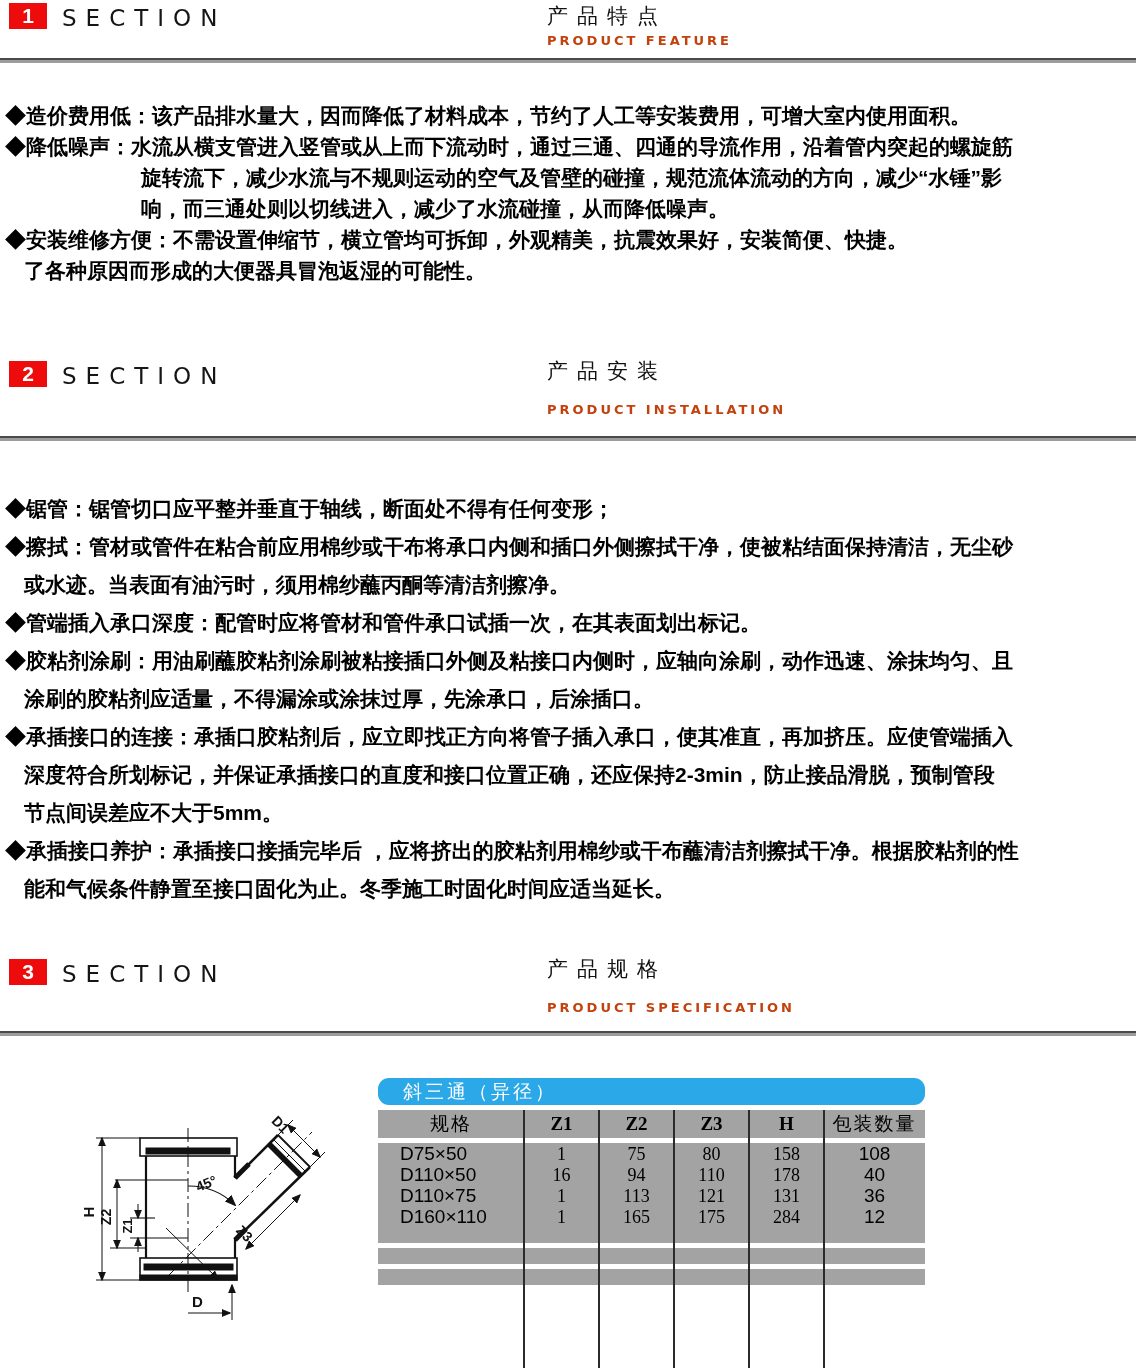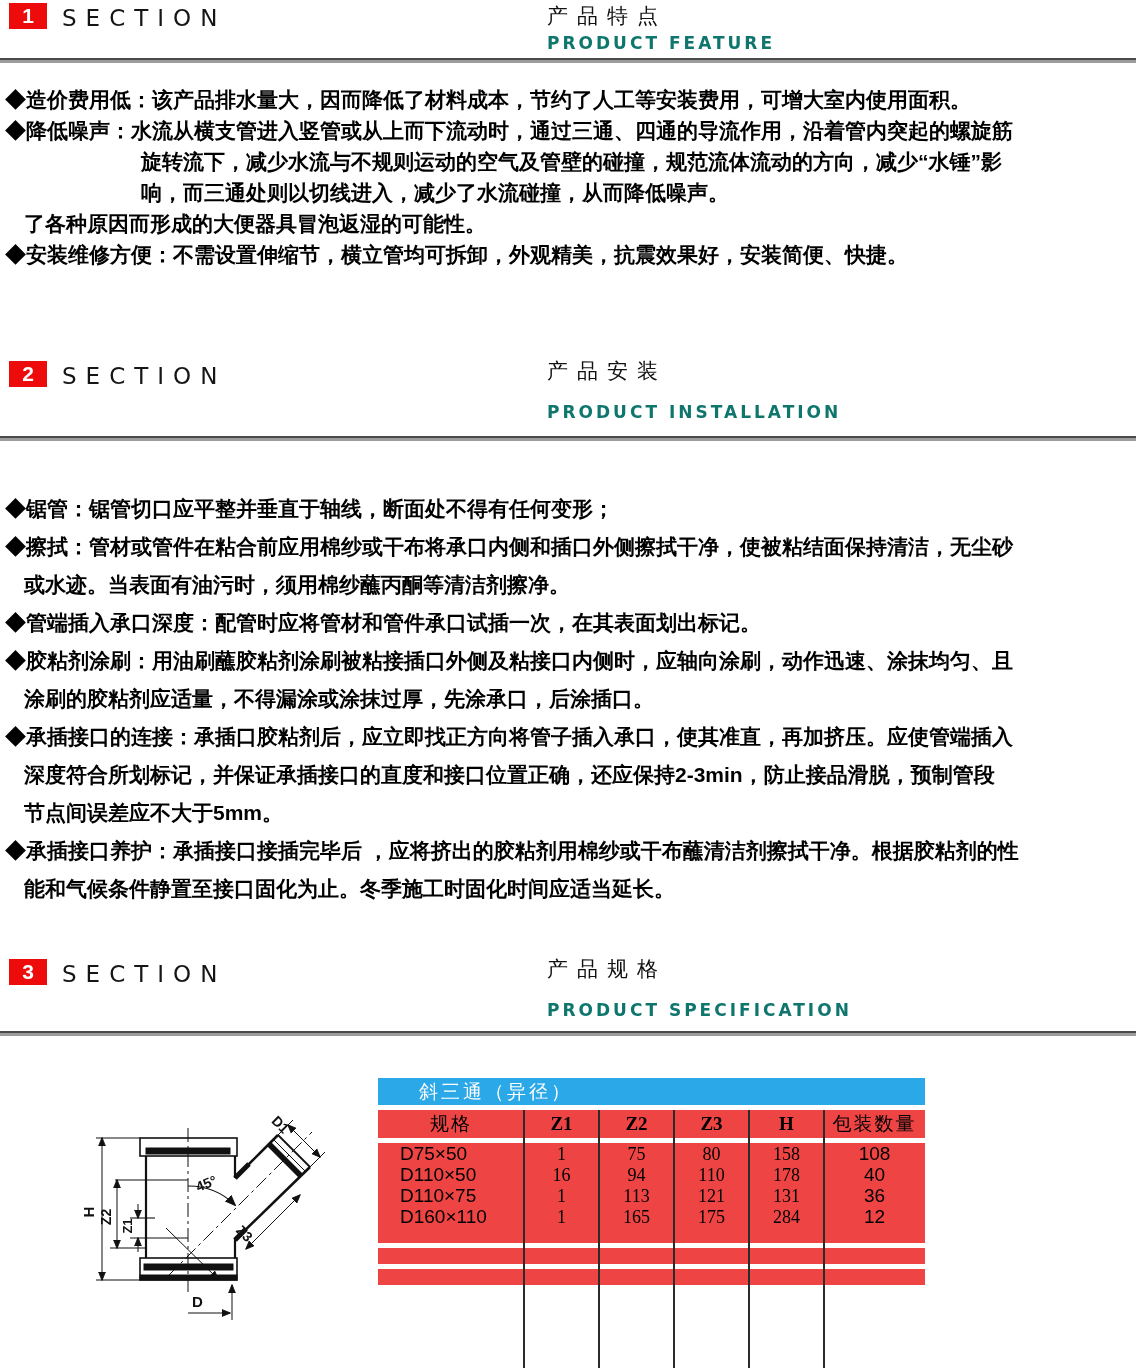--- a/index.html
+++ b/index.html
@@ -5,38 +5,38 @@
   html,body{margin:0;padding:0;background:#fff;}
   #page{position:relative;width:1136px;height:1368px;background:#ffffff;overflow:hidden;
         font-family:"Liberation Sans",sans-serif;color:#000;}
 
   
   .badge{position:absolute;left:9px;width:38px;height:26px;background:#ee0b0b;color:#fff;
          font-weight:bold;font-size:21px;text-align:center;line-height:26px;}
   .seclabel{position:absolute;left:62px;font-size:23px;letter-spacing:9px;color:#151515;
             font-family:"DejaVu Sans",sans-serif;}
   .cn-title{position:absolute;left:547px;font-size:21px;letter-spacing:9px;color:#111;}
-  .en-title{position:absolute;left:547px;font-size:17px;font-weight:bold;letter-spacing:3px;color:#0f766e;
+  .en-title{position:absolute;left:547px;font-size:13px;font-weight:bold;letter-spacing:3px;color:#c2410c;
             font-family:"DejaVu Sans",sans-serif;}
   .rule{position:absolute;left:0;width:1136px;height:3px;border-top:2px solid #4a4a4a;background:#9c9c9c;}
 
   
   .tblock{position:absolute;left:5px;}
   .tl{font-weight:bold;font-size:21px;white-space:nowrap;color:#000;}
   .feat .tl{height:31px;line-height:31px;}
   .inst .tl{height:38px;line-height:38px;}
   .iA{padding-left:136px;}
   .iB{padding-left:19px;}
 
   
   #spec-table{position:absolute;left:378px;top:1078px;width:547px;height:290px;overflow:hidden;}
   .tbl-title{height:27px;line-height:27px;background:#2aa8e8;color:#fff;
-             font-family:"Liberation Serif",serif;font-size:19px;letter-spacing:3px;padding-left:41px;}
+             font-family:"Liberation Serif",serif;font-size:19px;letter-spacing:3px;padding-left:25px;border-radius:11px;}
   .trow{display:grid;grid-template-columns:146px 75px 75px 75px 75px 101px;margin-top:5px;}
-  .trow>div{background:#ef4444;display:flex;align-items:center;justify-content:center;}
+  .trow>div{background:#a3a3a3;display:flex;align-items:center;justify-content:center;}
   .trow.hdr{height:28px;}
   .trow.data{height:16px;}
   .h-cjk{font-size:19px;letter-spacing:2px;}
   .h-z{font-family:"Liberation Serif",serif;font-weight:bold;font-size:19px;}
   .c-spec{justify-content:flex-start !important;padding-left:22px;font-size:19px;}
   .c-num{font-family:"Liberation Serif",serif;font-size:18px;}
   .c-pkg{font-size:19px;}
   .vline{position:absolute;top:32px;bottom:0;width:2px;background:#2b2b2b;}
 
   
@@ -48,27 +48,27 @@
 <body>
 
 <div id="page">
 
   <div class="badge" style="top:3px;">1</div>
   <div class="seclabel" style="top:5px;">SECTION</div>
   <div class="cn-title" style="top:2px;">产品特点</div>
   <div class="en-title" style="top:33px;">PRODUCT FEATURE</div>
   <div class="rule" style="top:58px;"></div>
 
-  <div class="tblock feat" style="top:84px;">
+  <div class="tblock feat" style="top:100px;">
     <div class="tl">◆造价费用低：该产品排水量大，因而降低了材料成本，节约了人工等安装费用，可增大室内使用面积。</div>
     <div class="tl">◆降低噪声：水流从横支管进入竖管或从上而下流动时，通过三通、四通的导流作用，沿着管内突起的螺旋筋</div>
     <div class="tl iA">旋转流下，减少水流与不规则运动的空气及管壁的碰撞，规范流体流动的方向，减少“水锤”影</div>
     <div class="tl iA">响，而三通处则以切线进入，减少了水流碰撞，从而降低噪声。</div>
+    <div class="tl">◆安装维修方便：不需设置伸缩节，横立管均可拆卸，外观精美，抗震效果好，安装简便、快捷。</div>
     <div class="tl iB">了各种原因而形成的大便器具冒泡返湿的可能性。</div>
-    <div class="tl">◆安装维修方便：不需设置伸缩节，横立管均可拆卸，外观精美，抗震效果好，安装简便、快捷。</div>
   </div>
 
   <div class="badge" style="top:361px;">2</div>
   <div class="seclabel" style="top:363px;">SECTION</div>
   <div class="cn-title" style="top:357px;">产品安装</div>
   <div class="en-title" style="top:402px;">PRODUCT INSTALLATION</div>
   <div class="rule" style="top:436px;"></div>
 
   <div class="tblock inst" style="top:490px;">
     <div class="tl">◆锯管：锯管切口应平整并垂直于轴线，断面处不得有任何变形；</div>

